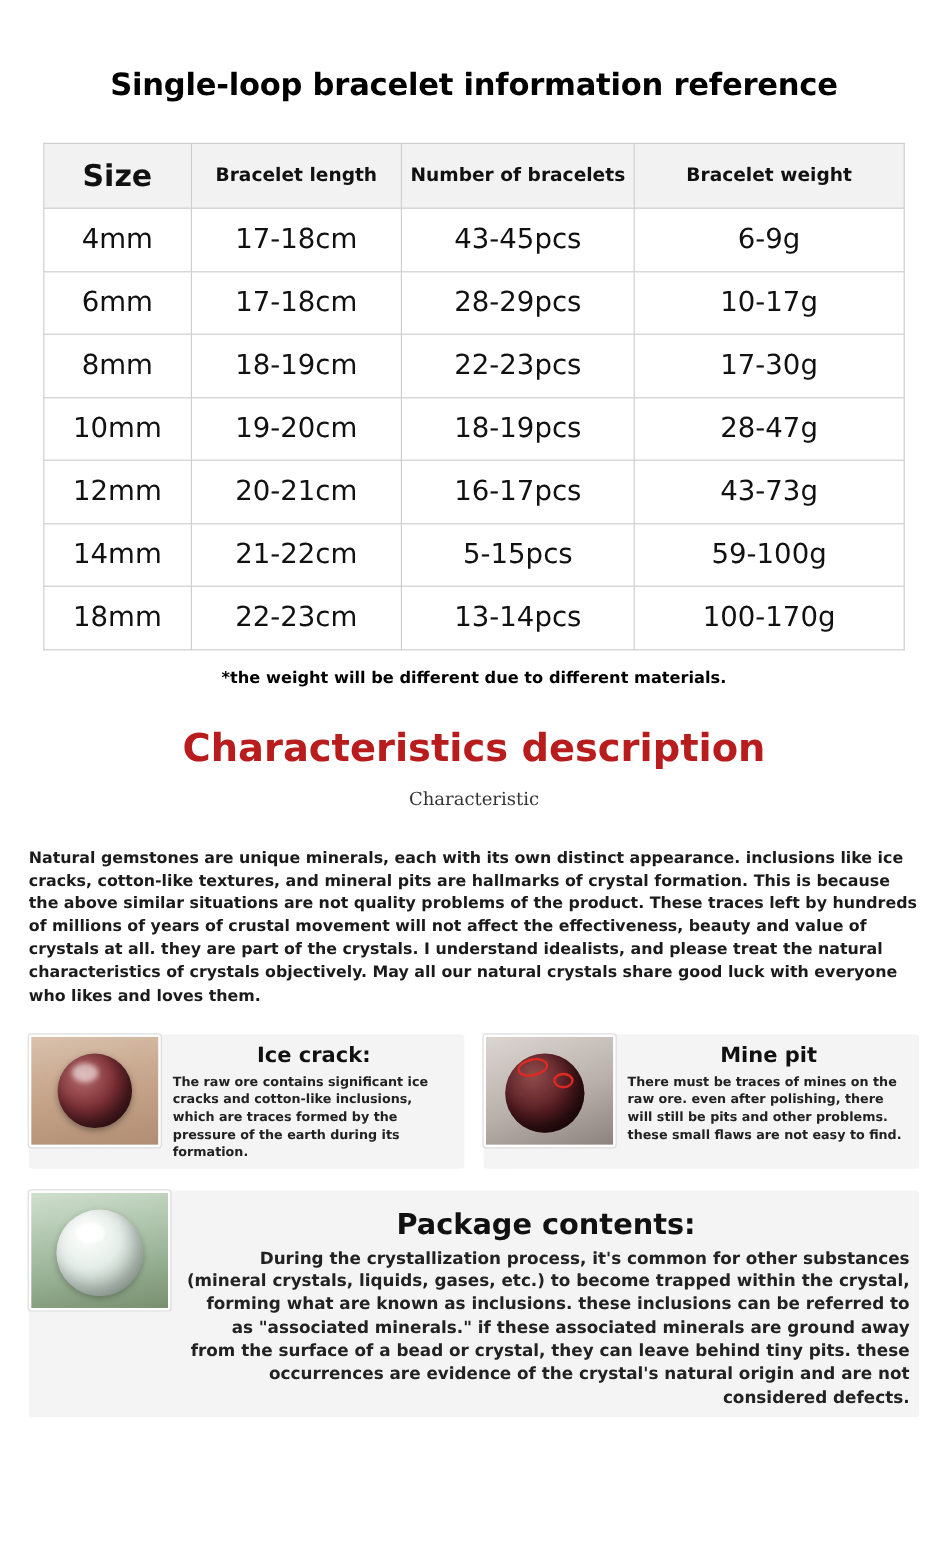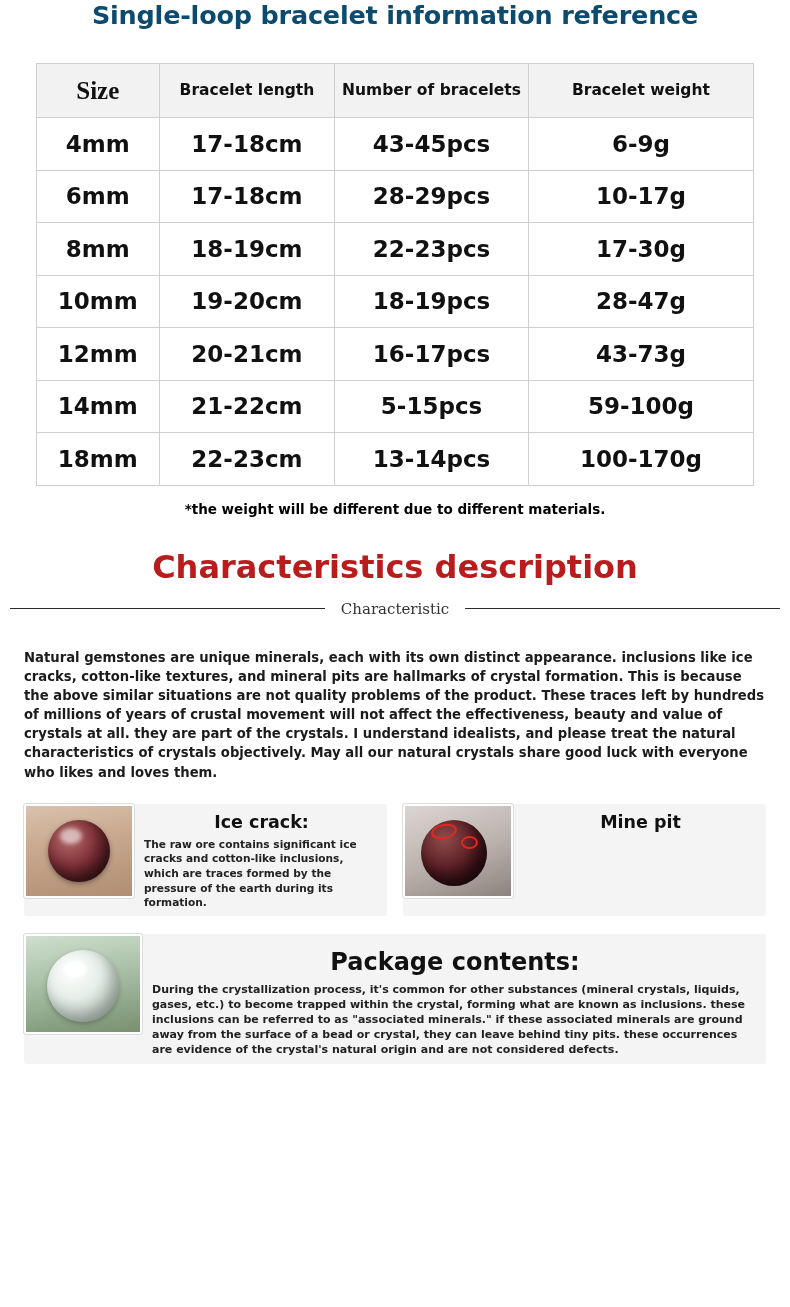--- a/index.html
+++ b/index.html
@@ -12,21 +12,22 @@
     overflow: hidden;
   }
   .page { position: relative; width: 790px; height: 1307px; padding: 0; }
 
   
   .main-title {
     text-align: center;
     font-size: 25.5px;
     font-weight: bold;
     letter-spacing: -0.2px;
-    color: #0c4a6e;
+    margin-top: 56px;
+    color: #000000;
   }
 
   
   .table-wrap { padding: 0 36px; margin-top: 33px; }
   table.size-table {
     width: 100%;
     border-collapse: collapse;
     table-layout: fixed;
   }
   table.size-table th, table.size-table td {
@@ -37,25 +38,25 @@
   }
   table.size-table thead th {
     background: #f2f2f2;
     font-size: 15.5px;
     font-weight: bold;
     height: 54px;
     line-height: 1.12;
     padding: 4px 2px;
     color: #111;
   }
-  table.size-table thead th.size-head { font-size: 25px; font-weight: bold; font-family: Liberation Serif, serif; }
+  table.size-table thead th.size-head { font-size: 25px; font-weight: bold; }
   table.size-table tbody td {
     font-size: 23px;
     height: 52.5px;
-    font-weight: bold;
+    font-weight: normal;
     color: #111;
     text-align: center;
   }
   col.c1 { width: 17.1%; }
   col.c2 { width: 24.5%; }
   col.c3 { width: 27.0%; }
   col.c4 { width: 31.4%; }
 
   .note {
     text-align: center;
@@ -72,20 +73,21 @@
     text-align: center;
     font-size: 32px;
     font-weight: bold;
     margin-top: 30px;
     color: #b91c1c;
   }
   .char-sub-wrap {
     display: flex;
     align-items: center;
     margin: 14px 10px 0 10px;
+    flex-direction: column;
   }
   .char-rule { flex: 1 1 auto; height: 1px; background: #2b2b2b; }
   .char-sub {
     font-family: "DejaVu Serif", "Liberation Serif", serif;
     font-size: 15px;
     color: #333;
     padding: 0 16px;
     white-space: nowrap;
   }
 
@@ -132,21 +134,21 @@
   }
   .card p {
     font-size: 10.6px;
     font-weight: bold;
     line-height: 1.38;
     color: #222;
   }
   .card.wide { margin: 18px 24px 0 24px; }
   .card.wide h3 { font-size: 24px; margin: 10px 0 6px 0; }
   .card.wide .thumb { width: 118px; height: 100px; flex: 0 0 118px; }
-  .card.wide p { font-size: 11px; }
+  .card.wide p { font-size: 14px; text-align: right; }
 
   
   .ph { width: 100%; height: 100%; position: relative; }
   .ph.hand {
     background: linear-gradient(170deg,#d9c2ae 0%,#c9a98f 40%,#b08d73 100%);
   }
   .ph.hand .sphere {
     position: absolute; left: 50%; top: 50%;
     transform: translate(-50%,-50%);
     width: 62px; height: 62px; border-radius: 50%;
@@ -288,20 +290,21 @@
     <div class="card">
       <div class="thumb">
         <div class="ph dark">
           <div class="sphere"></div>
           <div class="ring1"></div>
           <div class="ring2"></div>
         </div>
       </div>
       <div class="body">
         <h3>Mine pit</h3>
+        <p>There must be traces of mines on the raw ore. even after polishing, there will still be pits and other problems. these small flaws are not easy to find.</p>
       </div>
     </div>
 
   </div>
 
   <div class="card wide">
     <div class="thumb">
       <div class="ph clear">
           <div class="sphere"></div>
         </div>

